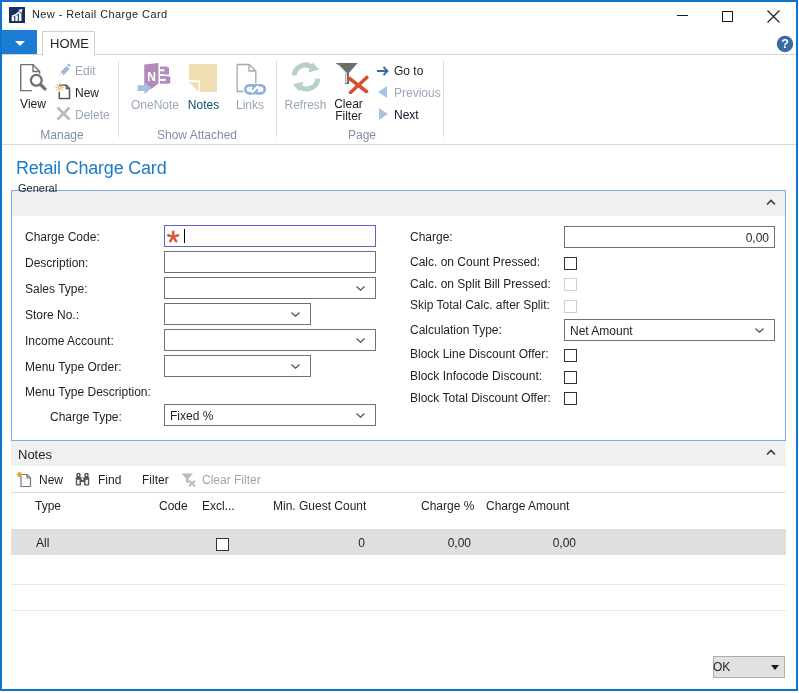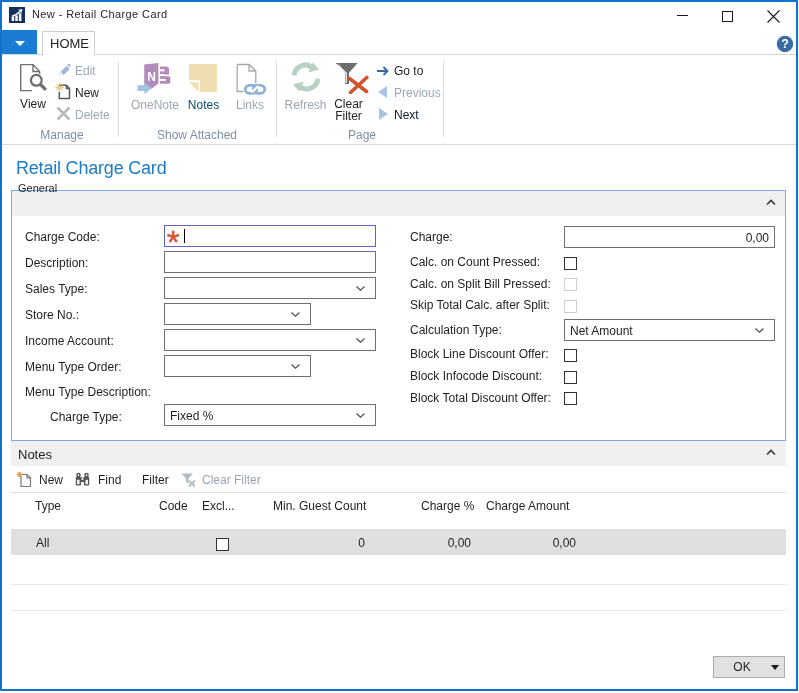--- a/index.html
+++ b/index.html
@@ -264,14 +264,14 @@
 <div class="lbl" style="left:36px;top:536px;">All</div>
 <div class="abs" style="left:216px;top:538px;width:13px;height:13px;background:#fff;border:1px solid #333"></div>
 <div class="lbl" style="left:300px;top:536px;width:65px;text-align:right;">0</div>
 <div class="lbl" style="left:406px;top:536px;width:65px;text-align:right;">0,00</div>
 <div class="lbl" style="left:511px;top:536px;width:65px;text-align:right;">0,00</div>
 
 <div class="hline" style="left:11px;top:584px;width:775px;"></div>
 <div class="hline" style="left:11px;top:610px;width:775px;"></div>
 
 <div class="abs" style="left:713px;top:656px;width:72px;height:22px;background:#e1e1e1;border:1px solid #adadad;"></div>
-<div class="abs lbl" style="left:713px;top:660px;width:58px;text-align:center;">OK</div>
+<div class="abs lbl" style="left:713px;top:660px;width:58px;">OK</div>
 <div class="abs" style="left:771px;top:665px;width:0;height:0;border-left:4px solid transparent;border-right:4px solid transparent;border-top:5px solid #1a1a1a"></div>
 
 </body></html>

